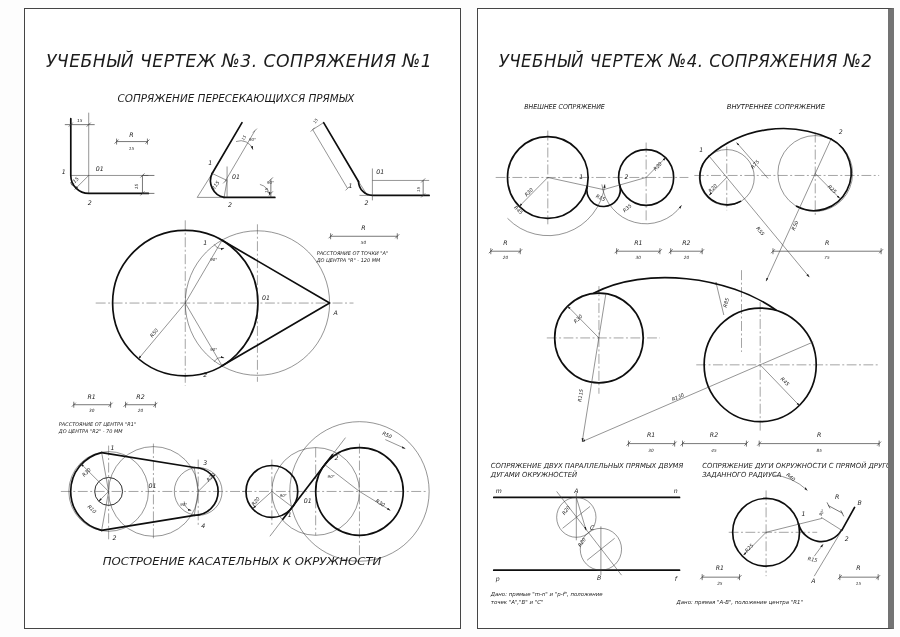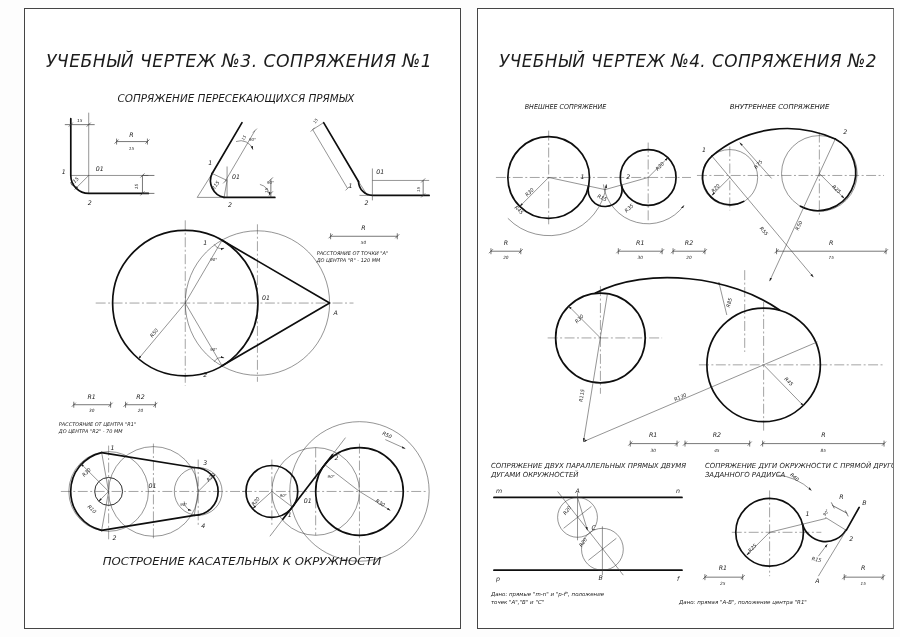--- a/index.html
+++ b/index.html
@@ -1,20 +1,20 @@
 <!DOCTYPE html>
 <html><head>
 <meta charset="utf-8">
 <style>
   html,body{margin:0;padding:0;background:#fff;}
   #stage{position:relative;width:900px;height:637px;background:#fdfdfd;overflow:hidden;
          font-family:"DejaVu Sans",sans-serif;}
   .sheet{position:absolute;top:8px;height:621px;background:#fff;border:1px solid #454545;box-sizing:border-box;}
   #sheet3{left:24px;width:437px;}
-  #sheet4{left:477px;width:417px;border-right:1px solid #737373;}
+  #sheet4{left:477px;width:417px;border-right:6px solid #737373;}
   svg{position:absolute;left:0;top:0;width:100%;height:100%;}
   svg text{font-family:"DejaVu Sans",sans-serif;font-style:italic;fill:#1c1c1c;}
   .t-title{font-size:18.5px;letter-spacing:.5px;}
   .t-sub{font-size:10px;}
   .t-sub2{font-size:6.8px;}
   .t-cap{font-size:10.5px;}
   .t-cap2{font-size:7px;}
   .t-note{font-size:5px;}
   .t-given{font-size:5.5px;}
   .t6{font-size:6.3px;}

